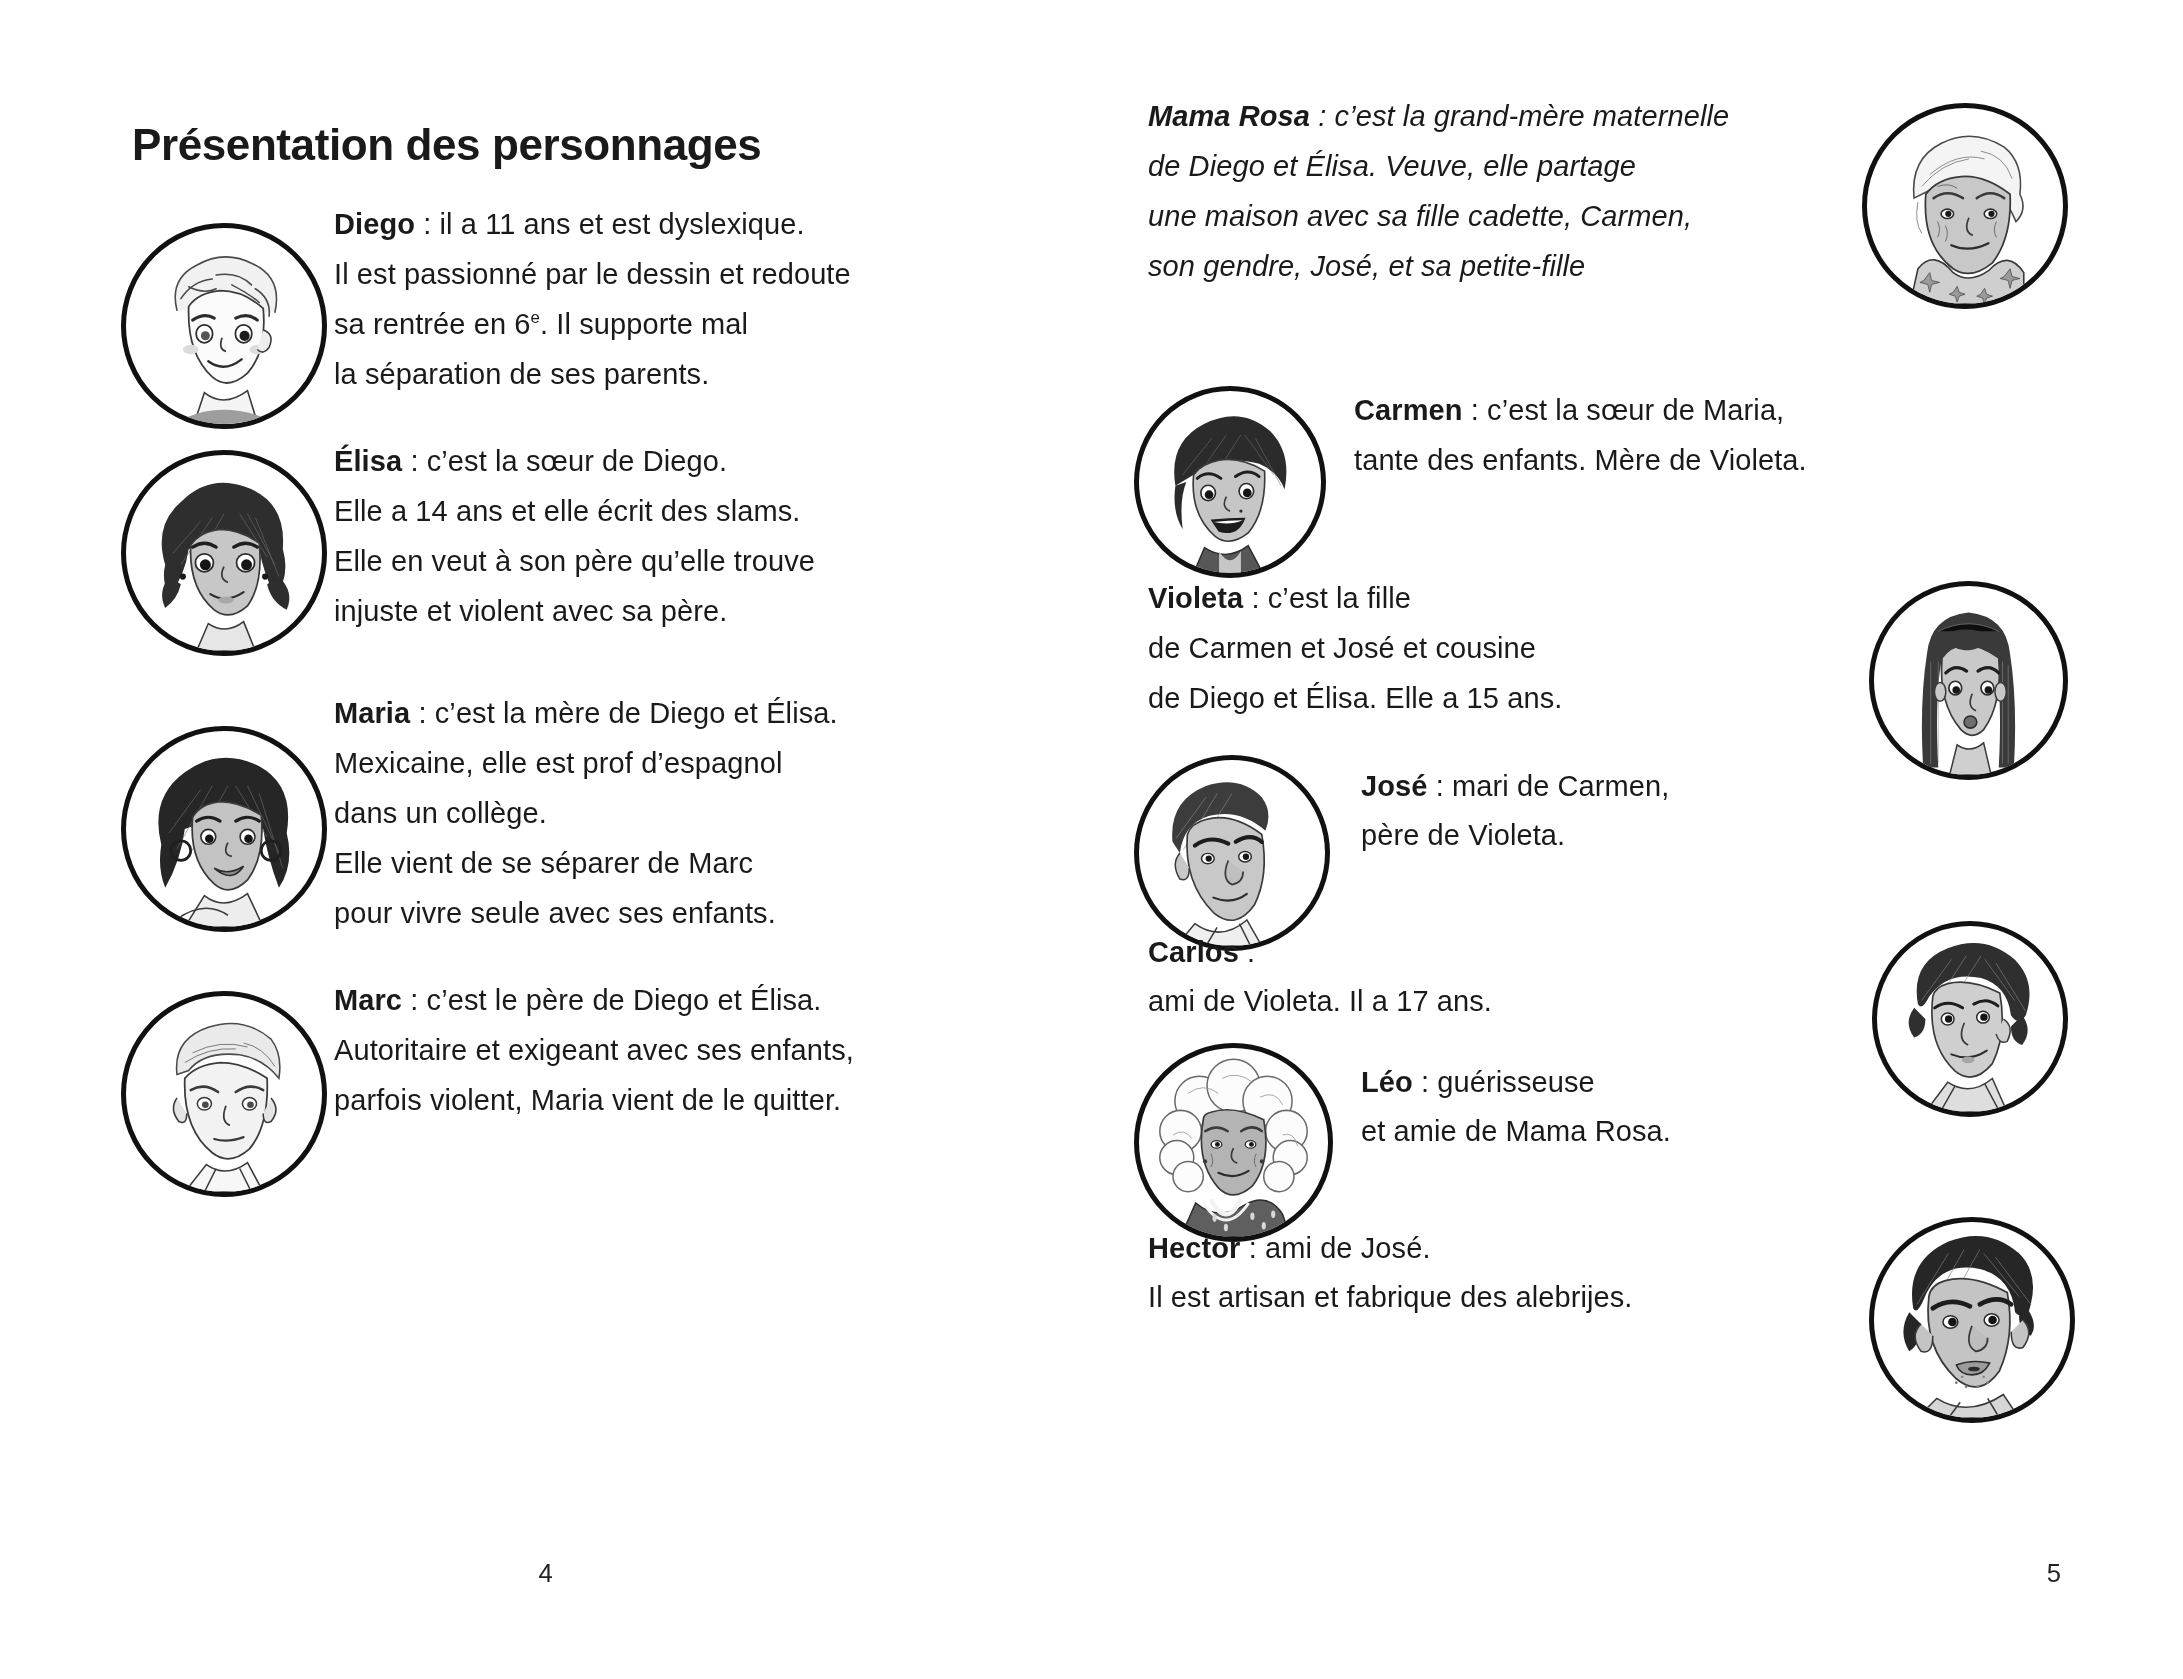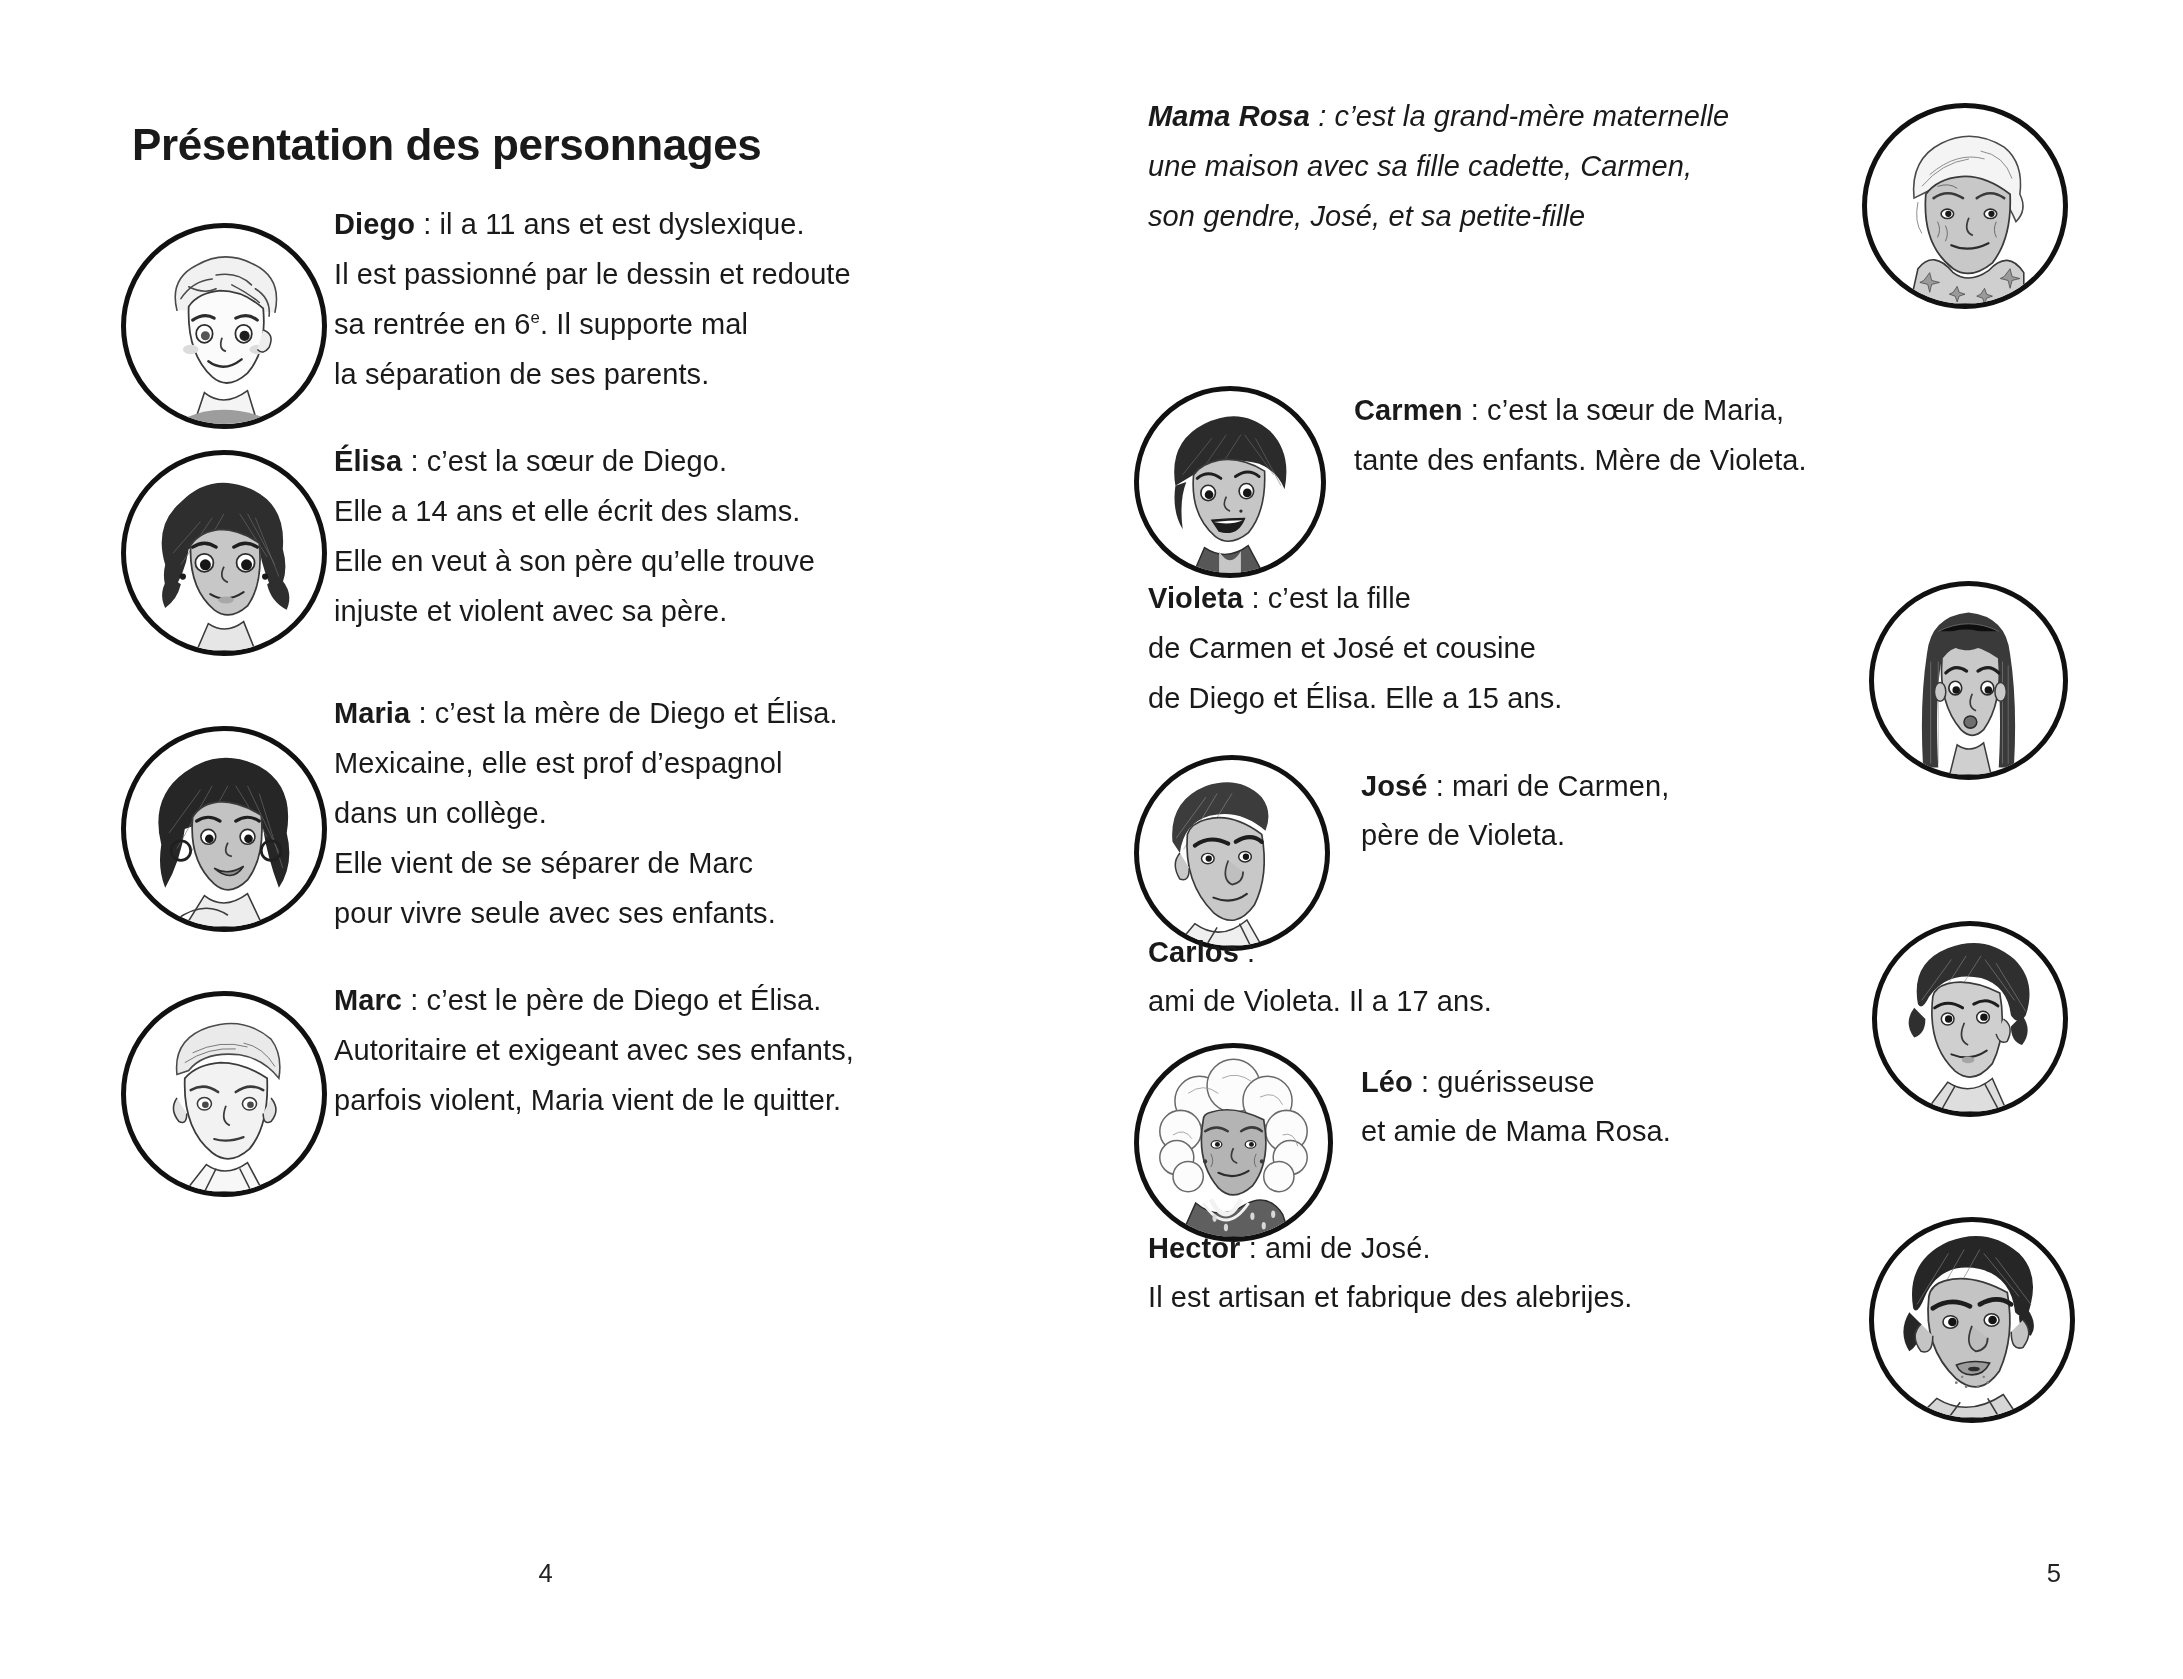--- a/index.html
+++ b/index.html
@@ -267,20 +267,21 @@
           <g fill="#9a9a9a" stroke="#4a4a4a" stroke-width="0.4">
             <path d="M29 88 l3 -4 1 4 4 1 -4 1 -1 4 -1 -4 -4 -1Z"></path>
             <path d="M70 86 l3 -4 1 4 4 1 -4 1 -1 4 -1 -4 -4 -1Z"></path>
             <path d="M44 94 l2 -3 1 3 3 1 -3 1 -1 3 -1 -3 -3 -1Z"></path>
             <path d="M58 95 l2 -3 1 3 3 1 -3 1 -1 3 -1 -3 -3 -1Z"></path>
           </g>
         </svg>
       </div>
       <div class="entry-text">
         <span class="line"><b class="lead">Mama Rosa</b><span> : c’est la grand-mère maternelle</span></span>
+        <span class="line">de Diego et Élisa. Veuve, elle partage</span>
         <span class="line">une maison avec sa fille cadette, Carmen,</span>
         <span class="line">son gendre, José, et sa petite-fille</span>
       </div>
     </div>
 
     <div class="entry" style="min-height:164px; padding-left:206px; margin-top:21.3px;">
       <div class="portrait" style="left:-14.2px; top:0px; width:192px; height:192px;">
         <svg viewBox="0 0 100 100" aria-hidden="true">
           <circle cx="50" cy="50" r="49" fill="#fff"></circle>
           <path d="M20 52 Q16 28 36 18 Q56 8 72 22 Q84 34 80 54 Q76 44 66 40 Q44 34 30 46Z" fill="#2b2b2b"></path>

